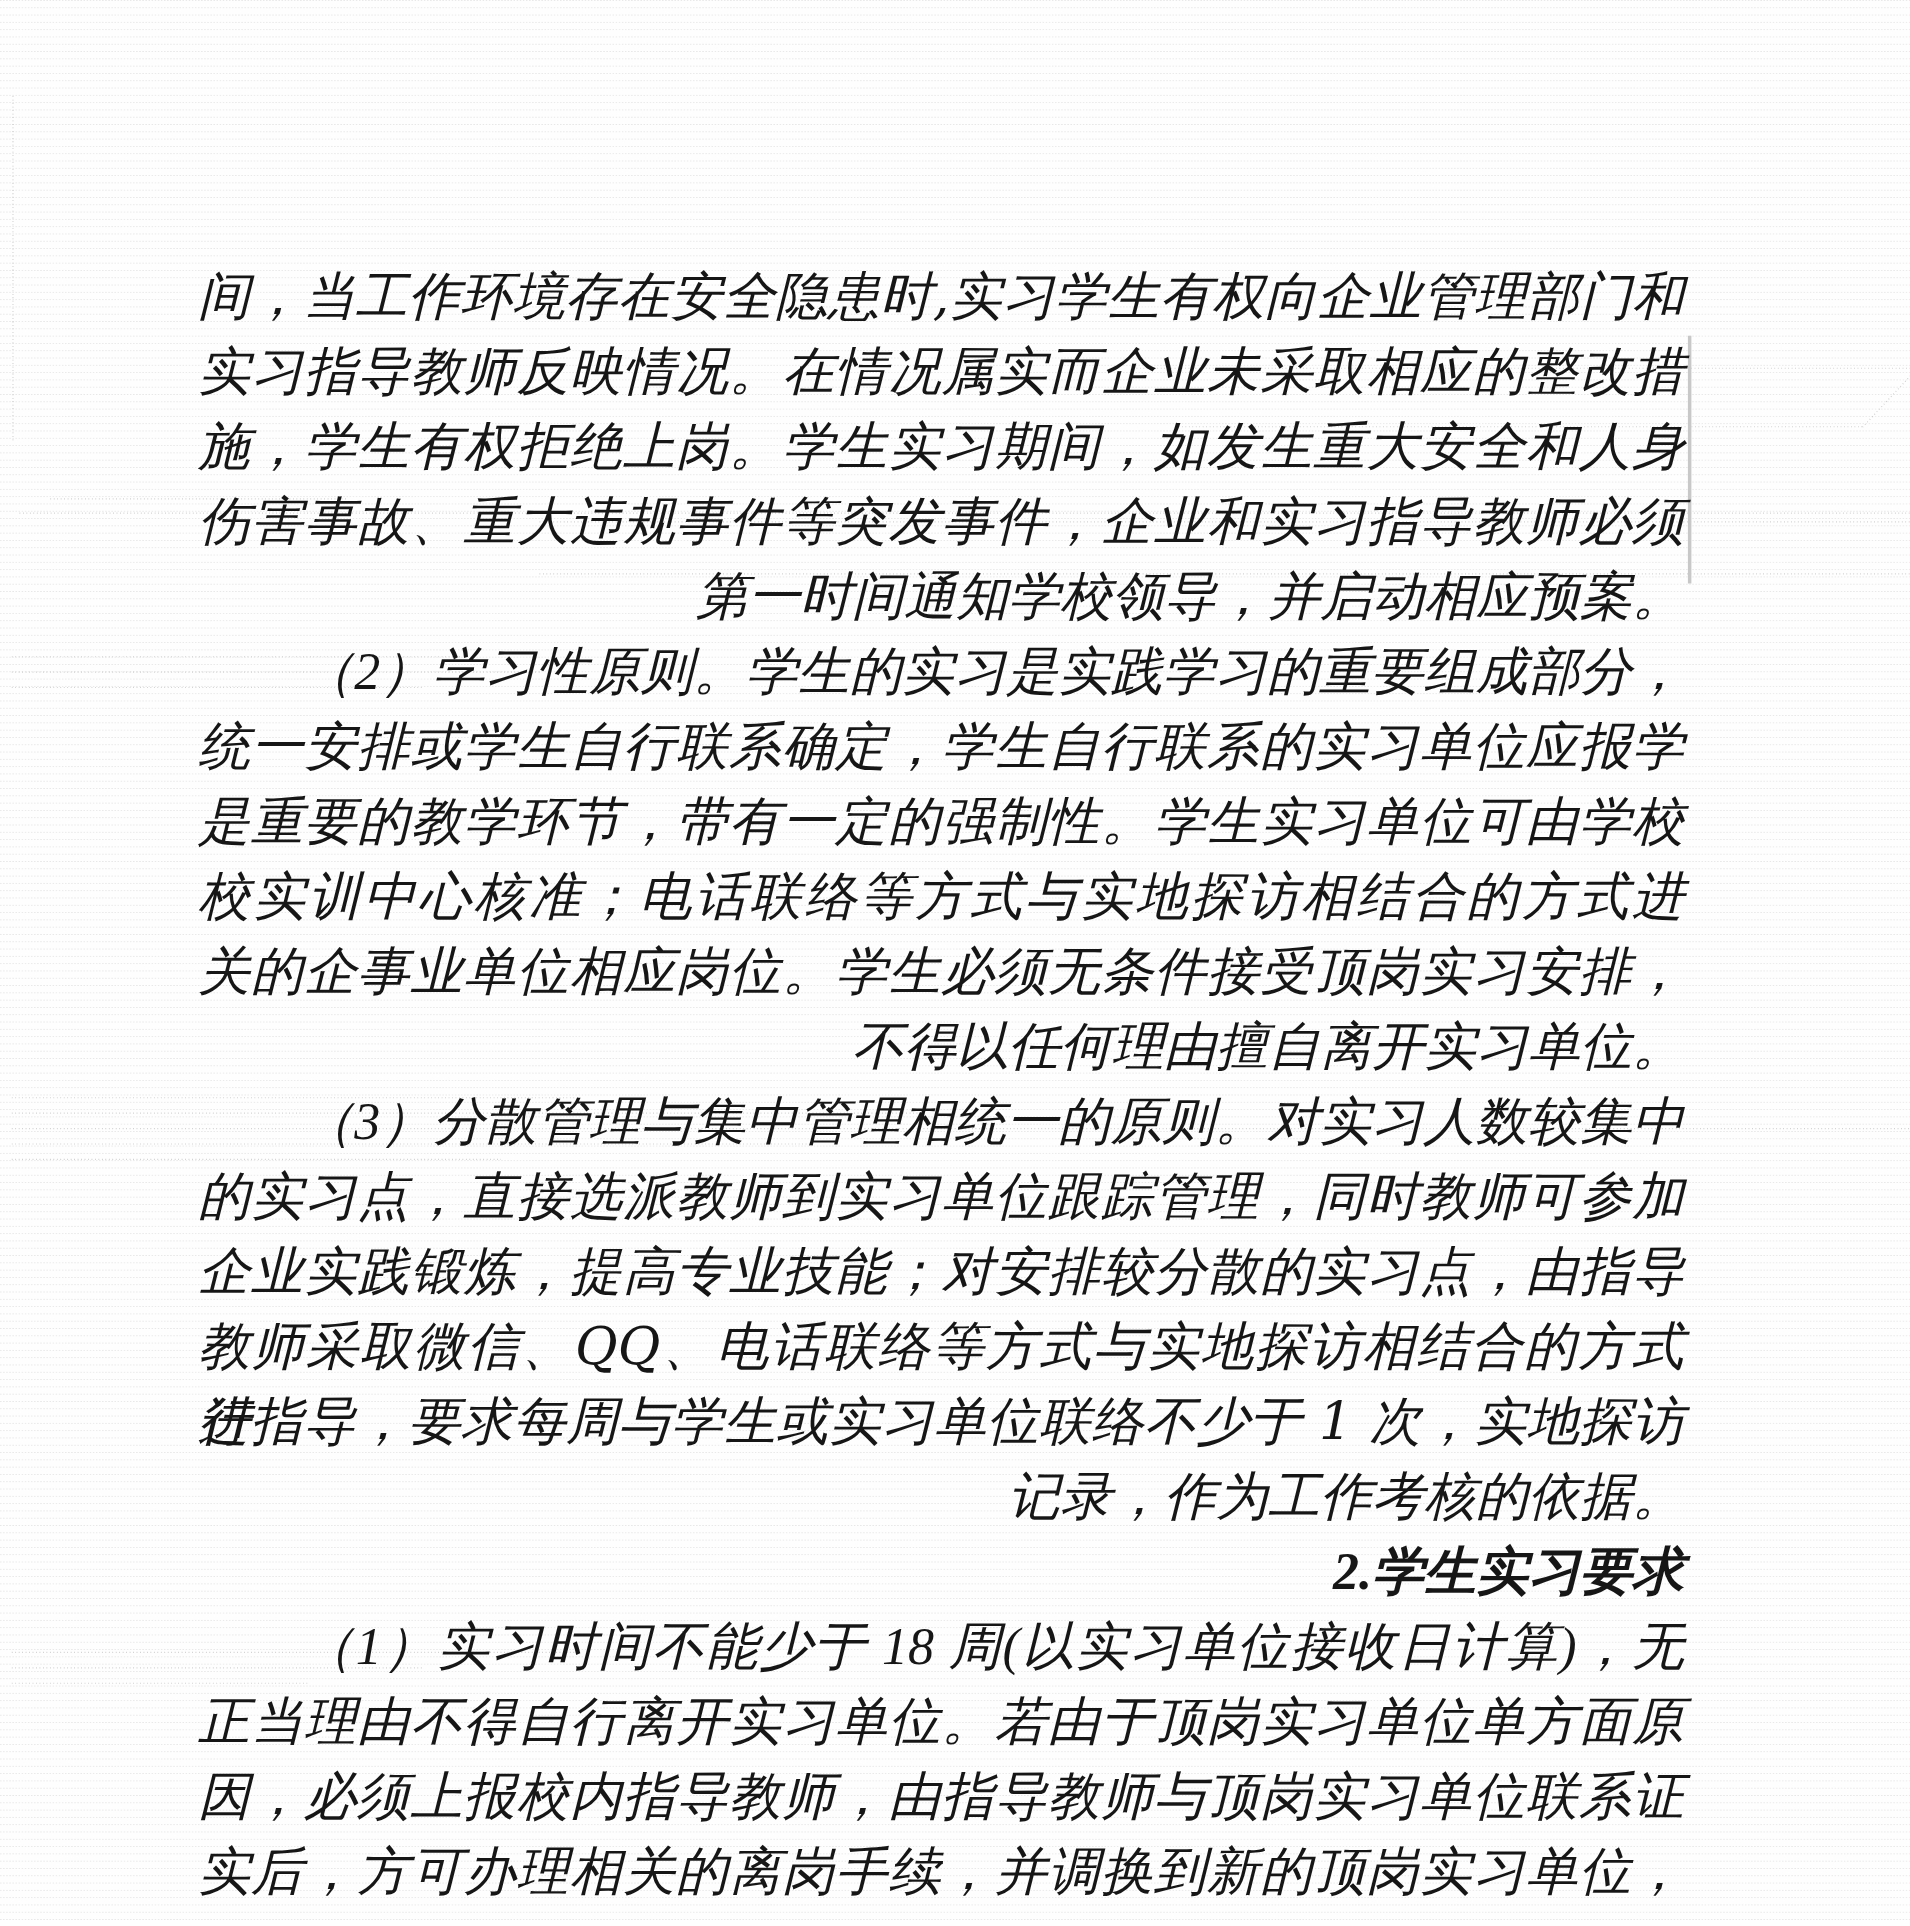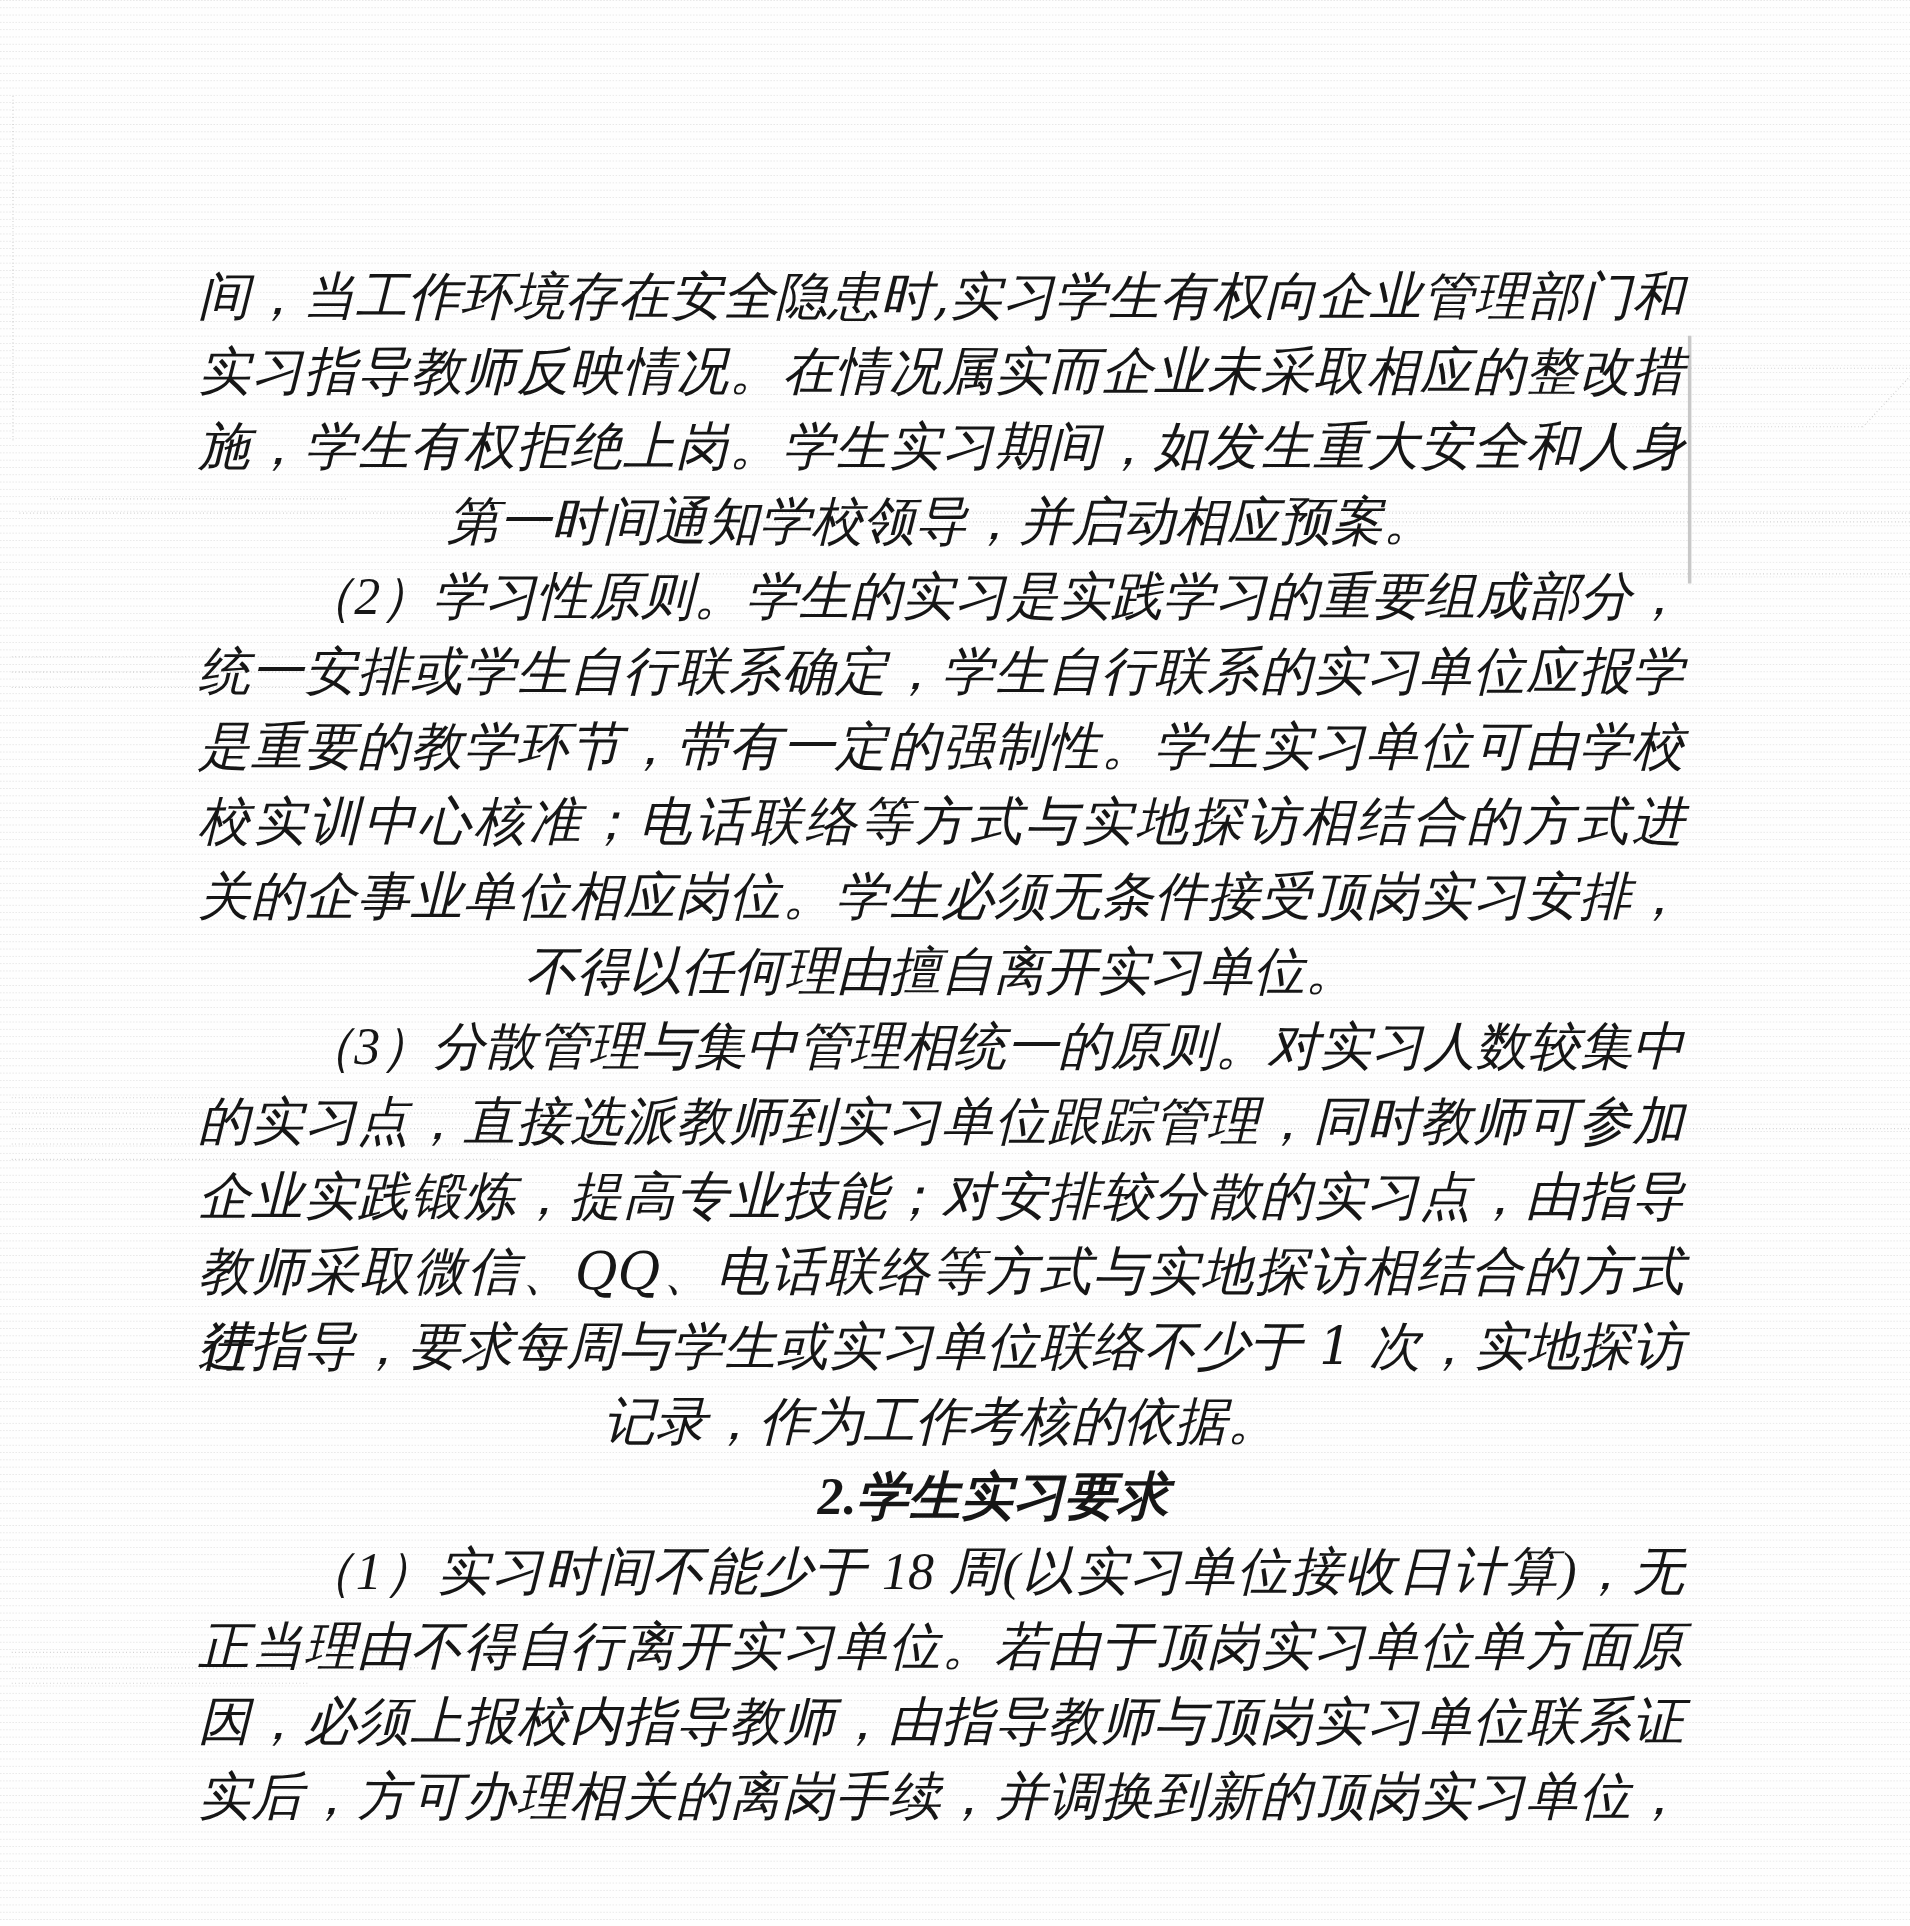--- a/index.html
+++ b/index.html
@@ -23,21 +23,21 @@
     position: absolute;
     left: 198px; top: 259px;
     width: 1486px;
   }
   .line {
     font-style: italic;
     font-size: 52px;
     line-height: 75px;
     height: 75px;
     color: #161616;
-    text-align: center;
+    text-align: right;
     white-space: normal;
   }
   .line.just { text-align: justify; text-align-last: justify; text-justify: inter-character; }
   .line.indent { text-indent: 2em; font-family: Liberation Serif, serif; }
   .line.bold { font-weight: bold; }
 </style>
 </head>
 <body>
 
 <div class="dot-texture"></div>
@@ -74,20 +74,21 @@
     <line x1="1350" y1="6180" x2="1540" y2="6400"></line>
     <line x1="4000" y1="6878" x2="4295" y2="6640"></line>
   </g>
   <line x1="4386" y1="872" x2="4386" y2="1515" stroke="#c8c8c8" stroke-width="9"></line>
 </svg>
 
 <div class="text-block">
     <div class="line just">间，当工作环境存在安全隐患时,实习学生有权向企业管理部门和</div>
     <div class="line just">实习指导教师反映情况。在情况属实而企业未采取相应的整改措</div>
     <div class="line just">施，学生有权拒绝上岗。学生实习期间，如发生重大安全和人身</div>
+    <div class="line just">伤害事故、重大违规事件等突发事件，企业和实习指导教师必须</div>
     <div class="line">第一时间通知学校领导，并启动相应预案。</div>
     <div class="line indent just">（2）学习性原则。学生的实习是实践学习的重要组成部分，</div>
     <div class="line just">统一安排或学生自行联系确定，学生自行联系的实习单位应报学</div>
     <div class="line just">是重要的教学环节，带有一定的强制性。学生实习单位可由学校</div>
     <div class="line just">校实训中心核准；电话联络等方式与实地探访相结合的方式进</div>
     <div class="line just">关的企事业单位相应岗位。学生必须无条件接受顶岗实习安排，</div>
     <div class="line">不得以任何理由擅自离开实习单位。</div>
     <div class="line indent just">（3）分散管理与集中管理相统一的原则。对实习人数较集中</div>
     <div class="line just">的实习点，直接选派教师到实习单位跟踪管理，同时教师可参加</div>
     <div class="line just">企业实践锻炼，提高专业技能；对安排较分散的实习点，由指导</div>

